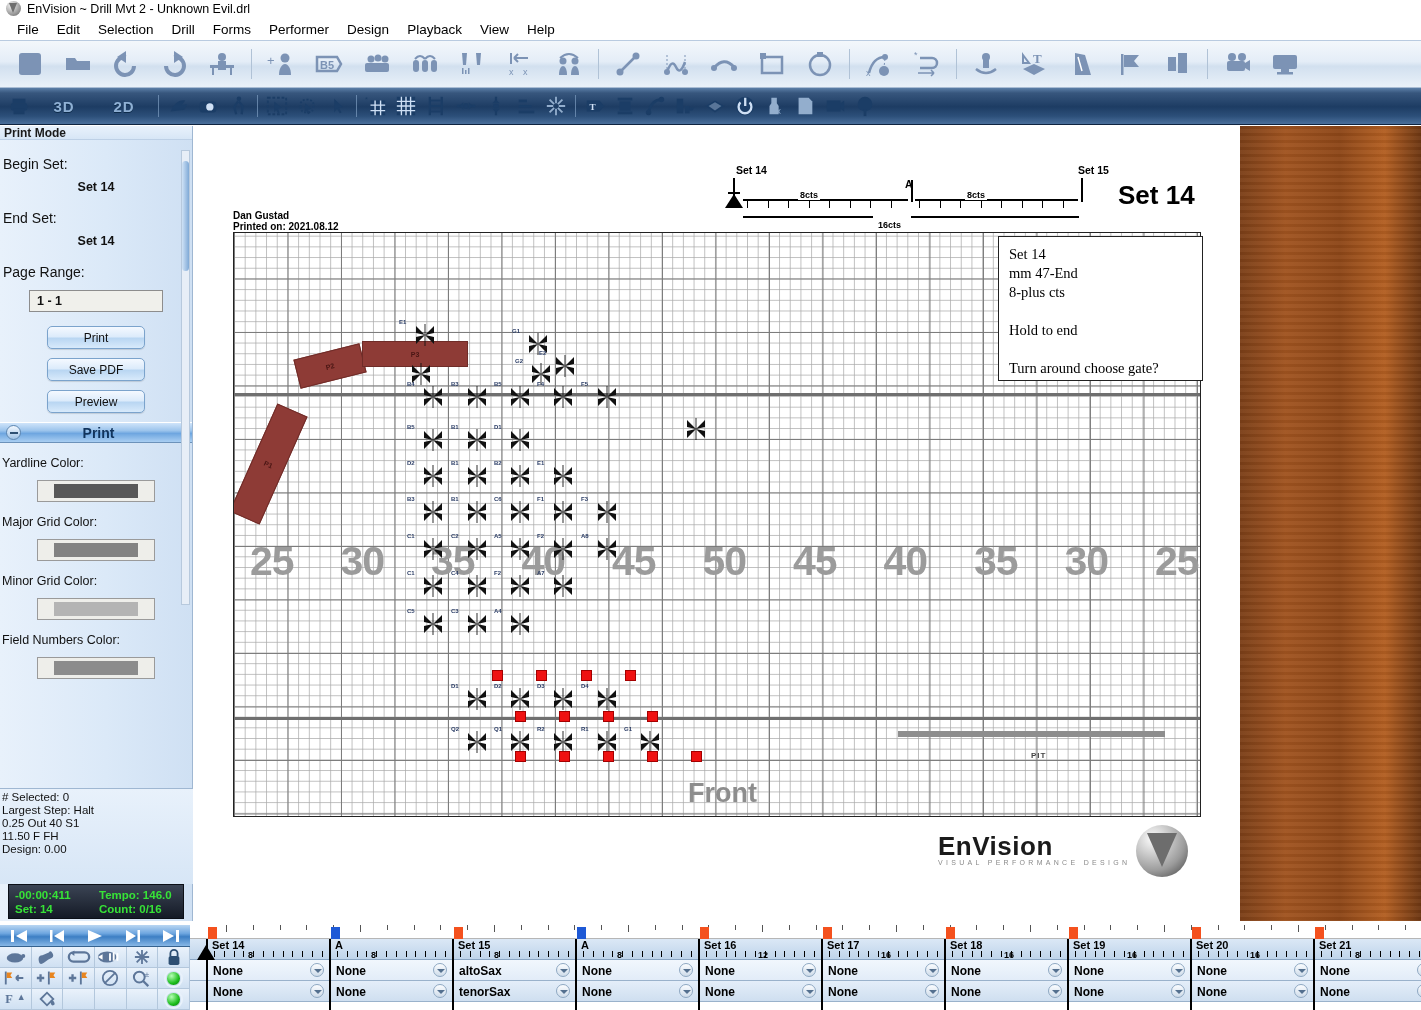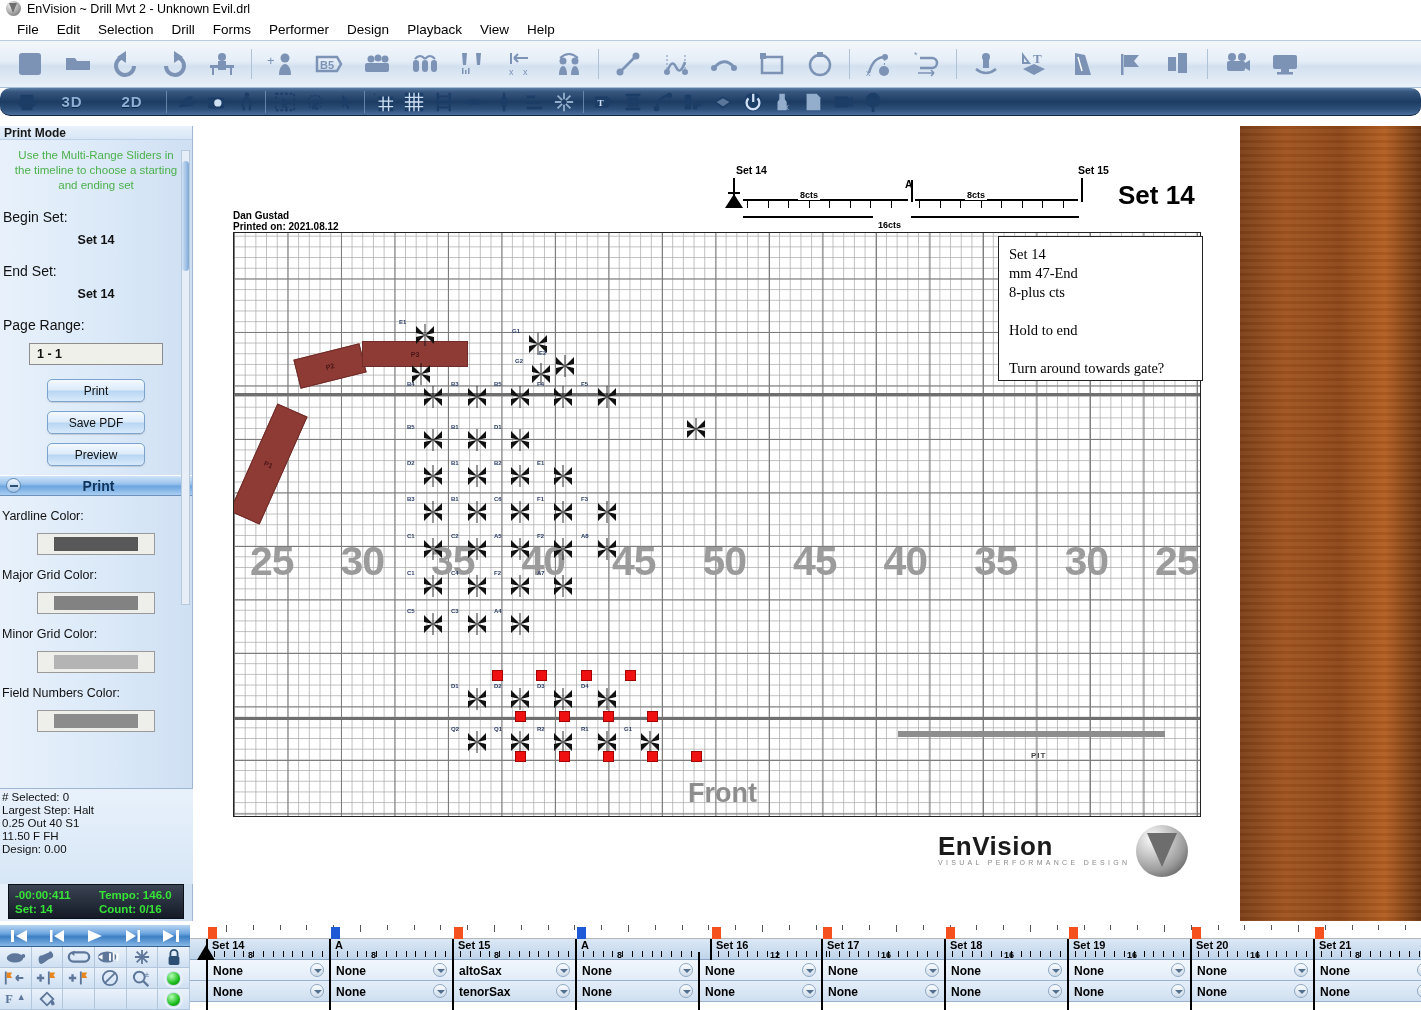--- a/index.html
+++ b/index.html
@@ -39,24 +39,23 @@
     display:flex; align-items:center; padding-left:6px; gap:0px;
   }
   .tb1btn{ width:48px;height:44px; display:flex;align-items:center;justify-content:center;
     position:relative;}
   .tsep{ width:1px;height:30px;background:#b0c2d6; margin:0 5px;}
   .ico{ display:block; }
   .ico svg{ display:block; }
 
   
   #toolbar2{
-    height:28px; display:flex; align-items:center; padding-left:12px;
+    height:37px; display:flex; align-items:center; padding-left:4px;
     background:linear-gradient(to bottom,#5b7fa8 0%,#37567d 14%,#1d3c63 52%,#2c4f79 78%,#4a6f9b 100%);
     border-bottom:1px solid #0f2440;
-    border-radius:10px;
   }
   .tb2btn{ width:30px;height:26px;display:flex;align-items:center;justify-content:center;}
   .tb2sep{width:1px;height:22px;background:#7e9cc0;margin:0 4px;opacity:.7;}
   .tb2txt{ font-size:15px;font-weight:bold;color:#8fb0d4; letter-spacing:1px;
      text-shadow:0 1px 0 #0d2banything; width:60px;text-align:center;}
   .tb2txt{ text-shadow:0 1px 0 #0d2b4a; }
 
   
   #left{
     position:absolute; left:0; top:126px; width:193px; height:795px;
@@ -692,21 +691,20 @@
         </svg>
       </span>
     </div>
   </div>
 
 <div id="left">
   <div id="printModeHdr">Print Mode</div>
   <div class="lscroll">
       <i></i>
     </div>
-  <div class="hintblk">Use the Multi-Range Sliders in the timeline to choose a starting and ending set</div>
   <div class="lbl">Begin Set:</div>
   <div class="ctrval">Set 14</div>
   <div class="lbl">End Set:</div>
   <div class="ctrval">Set 14</div>
   <div class="lbl">Page Range:</div>
   <div class="pagebox">1 - 1</div>
   <div class="pbtn">Print</div>
   <div class="pbtn">Save PDF</div>
   <div class="pbtn">Preview</div>
 
@@ -1267,21 +1265,21 @@
   <div id="pitLbl" style="left:838px;top:625px;">PIT</div>
   <div id="frontLbl" style="left:495px;top:652px;">Front</div>
 
   <div id="notesBox">
       <div>Set 14</div>
       <div>mm 47-End</div>
       <div>8-plus cts</div>
       <div>&nbsp;</div>
       <div>Hold to end</div>
       <div>&nbsp;</div>
-      <div>Turn around towards gate?</div>
+      <div>Turn around choose gate?</div>
     </div>
 
   <div id="envlogo">
     <div class="word">EnVision</div>
     <div class="sub">VISUAL PERFORMANCE DESIGN</div>
     <div class="ball"></div>
   </div>
 </div>
 
 <div id="wood"></div>
@@ -1396,21 +1394,21 @@
         <div style="position:absolute;left:55px;top:12px;width:1px;height:6px;background:#000"></div>
         <div style="position:absolute;left:64.80000000000001px;top:12px;width:1px;height:6px;background:#000"></div>
         <div style="position:absolute;left:74.60000000000001px;top:12px;width:1px;height:6px;background:#000"></div>
         <div style="position:absolute;left:84.4px;top:12px;width:1px;height:6px;background:#000"></div>
         <div style="position:absolute;left:94.2px;top:12px;width:1px;height:6px;background:#000"></div>
         <div style="position:absolute;left:104px;top:12px;width:1px;height:6px;background:#000"></div>
         <div style="position:absolute;left:113.80000000000001px;top:12px;width:1px;height:6px;background:#000"></div>
         <span class="nm">A</span>
         <span class="ct" style="left:40px">8</span>
       </div>
-      <div class="setblk" style="left: 520px; width: 123px;">
+      <div class="setblk" style="left: 508px; width: 123px;">
         <span class="setflag"></span>
         <div style="position:absolute;left:6px;top:12px;width:1px;height:6px;background:#000"></div>
         <div style="position:absolute;left:15.8px;top:12px;width:1px;height:6px;background:#000"></div>
         <div style="position:absolute;left:25.6px;top:12px;width:1px;height:6px;background:#000"></div>
         <div style="position:absolute;left:35.400000000000006px;top:12px;width:1px;height:6px;background:#000"></div>
         <div style="position:absolute;left:45.2px;top:12px;width:1px;height:6px;background:#000"></div>
         <div style="position:absolute;left:55px;top:12px;width:1px;height:6px;background:#000"></div>
         <div style="position:absolute;left:64.80000000000001px;top:12px;width:1px;height:6px;background:#000"></div>
         <div style="position:absolute;left:74.60000000000001px;top:12px;width:1px;height:6px;background:#000"></div>
         <div style="position:absolute;left:84.4px;top:12px;width:1px;height:6px;background:#000"></div>

